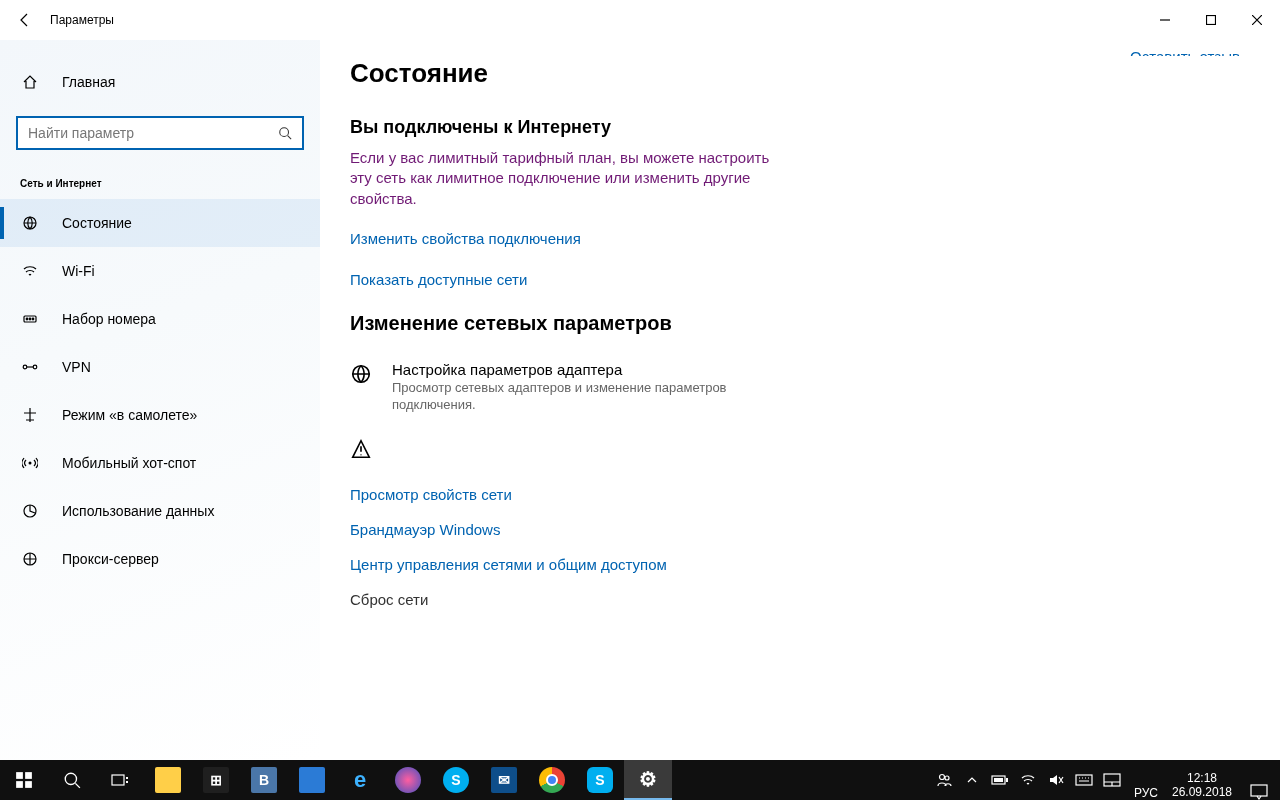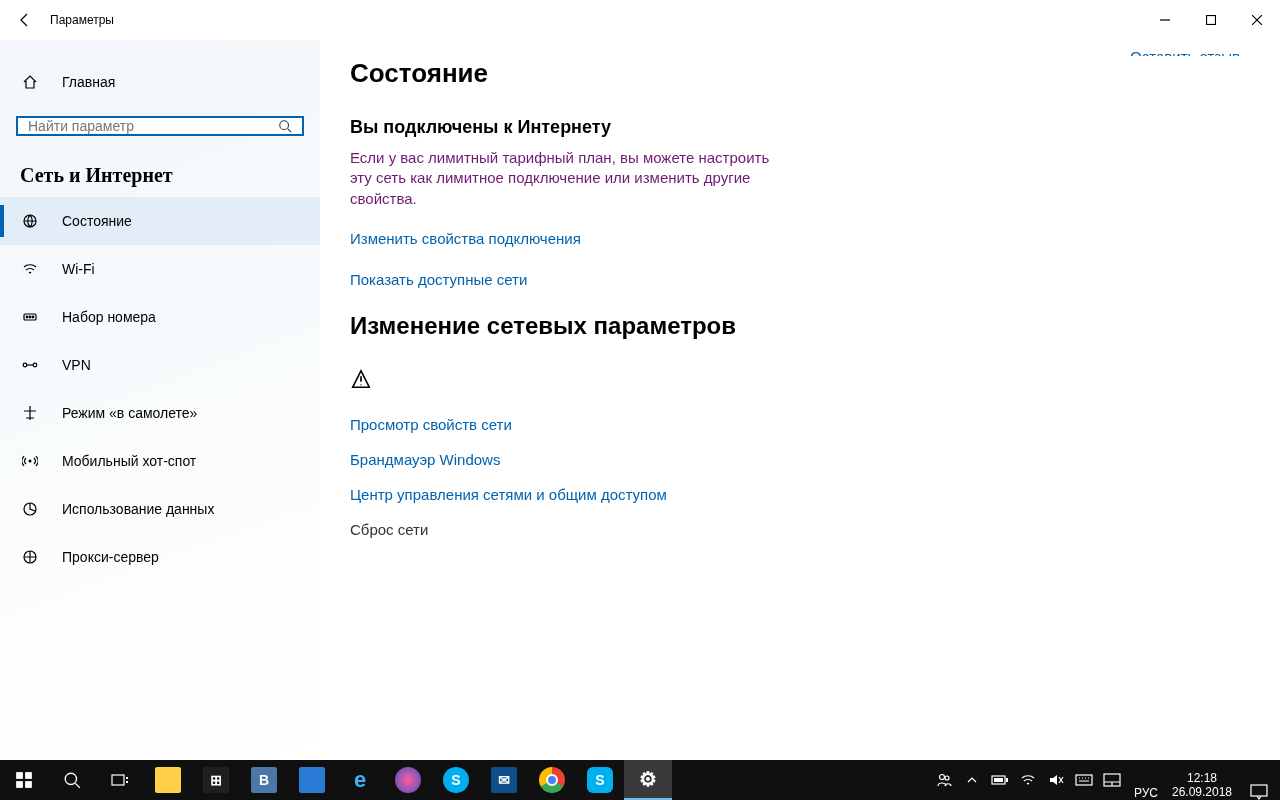--- a/index.html
+++ b/index.html
@@ -13,38 +13,38 @@
   .titlebar .spacer { flex:1; }
   .titlebar .winbtn { width:46px; height:100%; display:flex; align-items:center; justify-content:center; }
   .titlebar .winbtn svg { width:10px; height:10px; }
   
   .body { flex:1; display:flex; overflow:hidden; }
   
   .sidebar { width: 320px; background: linear-gradient(160deg,#f3f7fb 0%, #f7fafc 40%, #ffffff 100%); padding-top: 22px; display:flex; flex-direction:column; }
   .home { display:flex; align-items:center; height:40px; padding-left:20px; font-size:14px; cursor:default;}
   .home .icon { width:20px; display:flex; justify-content:center; margin-right:22px;}
   .searchwrap { margin:14px 16px 0 16px; }
-  .searchbox { width:100%; height:20px; border:2px solid #0063b1; background:#fff; display:flex; align-items:center; }
+  .searchbox { width:100%; height:34px; border:2px solid #0063b1; background:#fff; display:flex; align-items:center; }
   .searchbox input { flex:1; border:none; outline:none; font-size:14px; padding:0 10px; color:#666; background:transparent; font-style: normal; }
   .searchbox input::placeholder { color:#777; }
   .searchbox .sicon { width:34px; display:flex; align-items:center; justify-content:center; color:#333;}
-  .category { font-weight:600; font-size:20px; padding:28px 0 10px 20px;font-family:Liberation Serif, serif; }
+  .category { font-weight:600; font-size:10px; padding:28px 0 10px 20px; }
   .navitem { display:flex; align-items:center; height:48px; padding-left:20px; font-size:14px; cursor:default; position:relative;}
   .navitem .icon { width:20px; display:flex; justify-content:center; margin-right:22px; }
   .navitem.active { background: rgba(0,100,200,0.08); }
   .navitem.active::before { content:""; position:absolute; left:0; top:8px; bottom:8px; width:4px; background:#0063b1; }
   
   .content { flex:1; padding: 18px 40px 20px 30px; overflow-y:auto; position:relative; }
   .feedback { position:absolute; top:8px; right:40px; color:#0063b1; font-size:15px; overflow:hidden; height:8px;}
   h1.page { font-weight:600; font-size:26px; margin-bottom:28px; }
   .sub { font-weight:600; font-size:18px; margin-bottom:10px; }
   .para { font-size:15px; color:#701a75; max-width:430px; line-height:1.35; margin-bottom:21px;}
   .link { color:#0063b1; font-size:15px; margin-bottom:24px; display:block; cursor:pointer;}
   .link.sm { margin-bottom:18px; }
-  h2.section { font-weight:600; font-size:24px; margin:18px 0 26px 0; }
+  h2.section { font-weight:600; font-size:20px; margin:18px 0 26px 0; }
   .opt { display:flex; gap:18px; margin-bottom:22px; max-width:460px; cursor:default;}
   .opt .oicon { width:24px; flex-shrink:0; padding-top:2px;}
   .opt .otext .otitle { font-size:15px; margin-bottom:2px; }
   .opt .otext .odesc { font-size:13px; color:#666; line-height:1.3; }
   .plain { font-size:15px; color:#333; margin-top:6px;}
   
   .taskbar { position:absolute; left:0; right:0; bottom:0; height:40px; background:#101010; display:flex; align-items:stretch; color:#fff; }
   .tbtn { width:48px; display:flex; align-items:center; justify-content:center; }
   .tbtn svg { width:18px; height:18px; }
   .tbtn.app { width:48px; }
@@ -189,20 +189,30 @@
     <div class="content">
       <div class="feedback">Оставить отзыв</div>
       <h1 class="page">Состояние</h1>
       <div class="sub">Вы подключены к Интернету</div>
       <div class="para">Если у вас лимитный тарифный план, вы можете настроить эту сеть как лимитное подключение или изменить другие свойства.</div>
       <span class="link">Изменить свойства подключения</span>
       <span class="link">Показать доступные сети</span>
 
       <h2 class="section">Изменение сетевых параметров</h2>
 
+      <div class="opt">
+        <div class="oicon"><svg width="22" height="22" viewBox="0 0 16 16">
+              <circle cx="8" cy="8" r="6"></circle>
+              <path d="M2 8 H14 M8 2 C5 5 5 11 8 14 M8 2 C11 5 11 11 8 14"></path>
+            </svg></div>
+        <div class="otext">
+          <div class="otitle">Настройка параметров адаптера</div>
+          <div class="odesc">Просмотр сетевых адаптеров и изменение параметров подключения.</div>
+        </div>
+      </div>
 
 
       <div class="opt">
         <div class="oicon"><svg width="22" height="22" viewBox="0 0 16 16">
               <path d="M8 2 L14 14 H2 Z"></path>
               <path d="M8 6 V10 M8 12 V12.5"></path>
             </svg></div>
       </div>
 
       <span class="link sm">Просмотр свойств сети</span>

